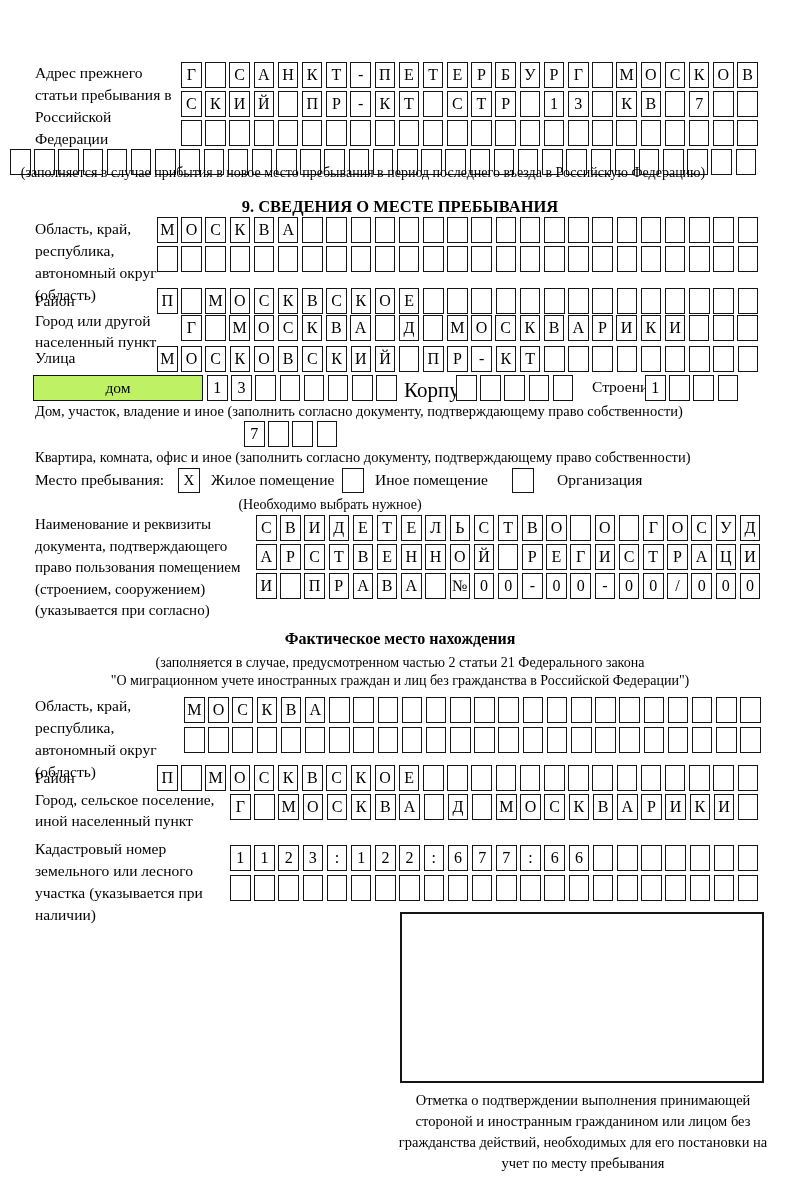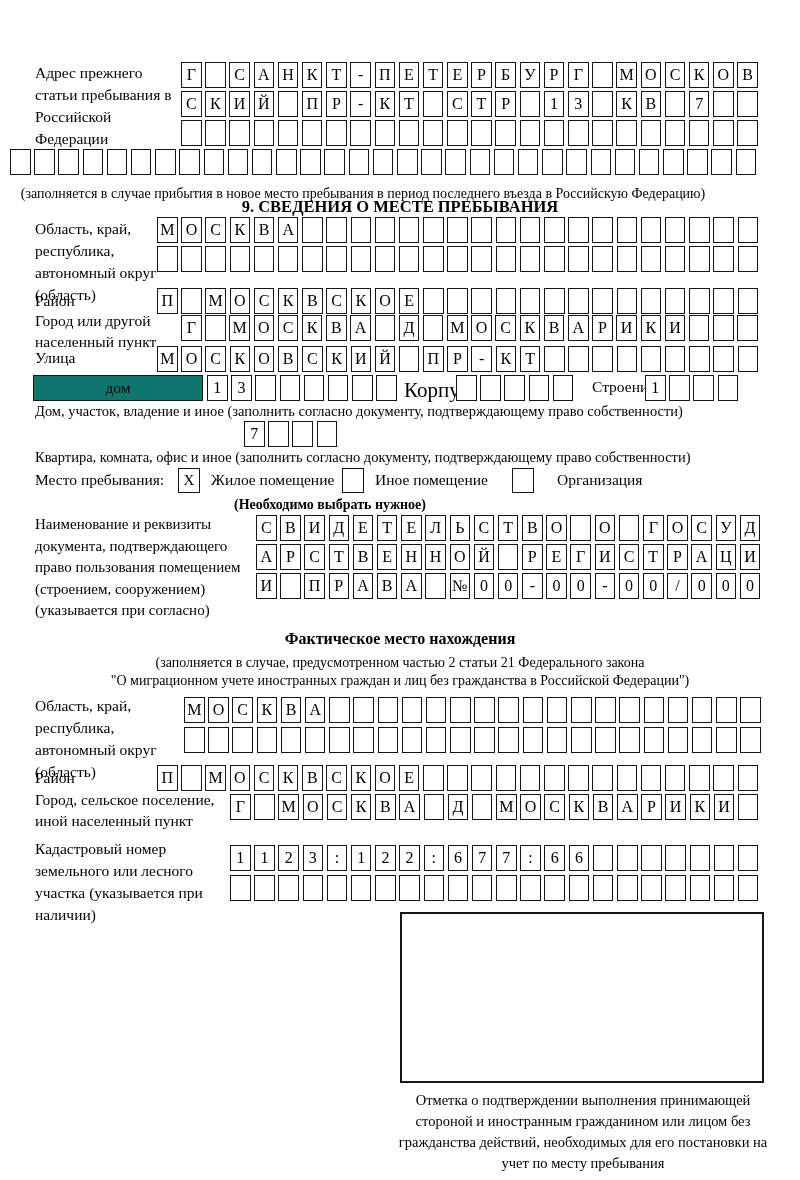--- a/index.html
+++ b/index.html
@@ -10,21 +10,21 @@
   .lbl{position:absolute;font-size:15.5px;line-height:22px;}
   .note{position:absolute;font-size:14px;text-align:center;}
   .title{position:absolute;width:800px;text-align:center;font-weight:bold;font-size:16.5px;}
 
   .cells{position:absolute;display:flex;gap:3.7px;}
   .cell{width:20.5px;height:26px;box-sizing:border-box;border:1.6px solid #151515;
         display:flex;align-items:center;justify-content:center;
         font-size:16px;line-height:1;background:#fff;}
 
   .boxfield{position:absolute;height:26px;box-sizing:border-box;border:1.6px solid #151515;
-        display:flex;align-items:center;justify-content:center;font-size:15.5px;background:#0f766e;}
+        display:flex;align-items:center;justify-content:center;font-size:15.5px;background:#bef264;}
 
   .checkbox{position:absolute;width:22px;height:25px;box-sizing:border-box;border:1.6px solid #151515;
         display:flex;align-items:center;justify-content:center;font-size:15px;background:#fff;}
 
   .stamp{position:absolute;box-sizing:border-box;border:2.5px solid #151515;background:#fff;}
 </style>
 </head>
 <body>
 
 <div id="form">
@@ -135,21 +135,21 @@
       <div class="cell"></div>
       <div class="cell"></div>
       <div class="cell"></div>
       <div class="cell"></div>
       <div class="cell"></div>
       <div class="cell"></div>
       <div class="cell"></div>
       <div class="cell"></div>
       <div class="cell"></div>
     </div>
-  <div class="note" style="top:186px;left:0;width:726px;text-align:center;">(заполняется в случае прибытия в новое место пребывания в период последнего въезда в Российскую Федерацию)</div>
+  <div class="note" style="top:165px;left:0;width:726px;text-align:center;">(заполняется в случае прибытия в новое место пребывания в период последнего въезда в Российскую Федерацию)</div>
 
   <div class="title" style="top:197px;">9. СВЕДЕНИЯ О МЕСТЕ ПРЕБЫВАНИЯ</div>
 
   <div class="lbl" style="top:218px;left:35px;width:126px;">Область, край, республика, автономный округ (область)</div>
   <div class="cells" style="top:217px;left:157px;">
       <div class="cell">М</div>
       <div class="cell">О</div>
       <div class="cell">С</div>
       <div class="cell">К</div>
       <div class="cell">В</div>
@@ -324,21 +324,21 @@
     </div>
   <div class="abs" style="top:449px;left:35px;font-size:14.5px;">Квартира, комната, офис и иное (заполнить согласно документу, подтверждающему право собственности)</div>
 
   <div class="abs" style="top:471px;left:35px;font-size:15.5px;">Место пребывания:</div>
   <div class="checkbox" style="top:468px;left:178px;">X</div>
   <div class="abs" style="top:471px;left:211px;font-size:15.5px;">Жилое помещение</div>
   <div class="checkbox" style="top:468px;left:342px;"></div>
   <div class="abs" style="top:471px;left:375px;font-size:15.5px;">Иное помещение</div>
   <div class="checkbox" style="top:468px;left:512px;"></div>
   <div class="abs" style="top:471px;left:557px;font-size:15.5px;">Организация</div>
-  <div class="note" style="top:497px;left:130px;width:400px;font-weight:bold;">(Необходимо выбрать нужное)</div>
+  <div class="note" style="top:497px;left:130px;width:400px;">(Необходимо выбрать нужное)</div>
 
   <div class="lbl" style="top:514px;left:35px;width:216px;line-height:21.5px;font-size:15px;">Наименование и реквизиты документа, подтверждающего право пользования помещением (строением, сооружением) (указывается при согласно)</div>
   <div class="cells" style="top:515px;left:256px;">
       <div class="cell">С</div>
       <div class="cell">В</div>
       <div class="cell">И</div>
       <div class="cell">Д</div>
       <div class="cell">Е</div>
       <div class="cell">Т</div>
       <div class="cell">Е</div>

